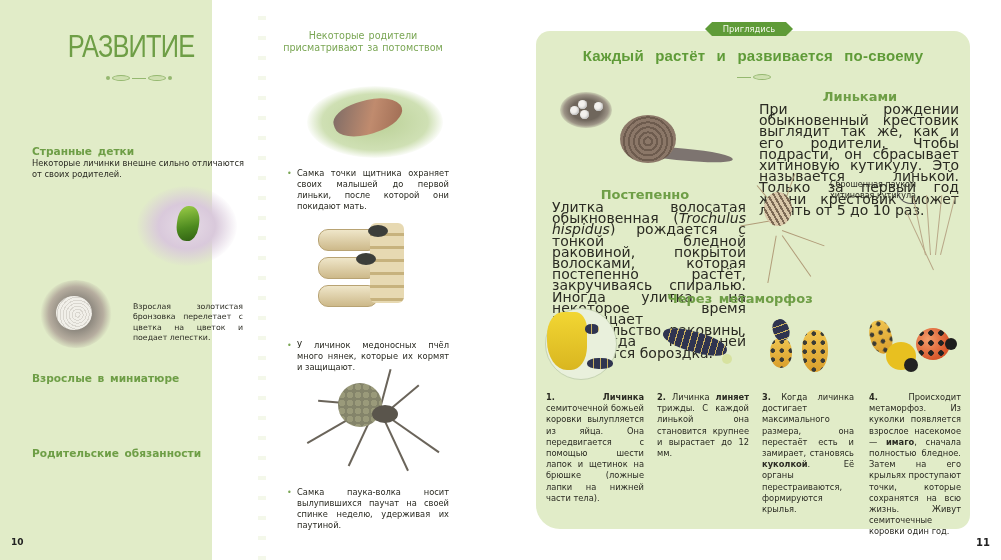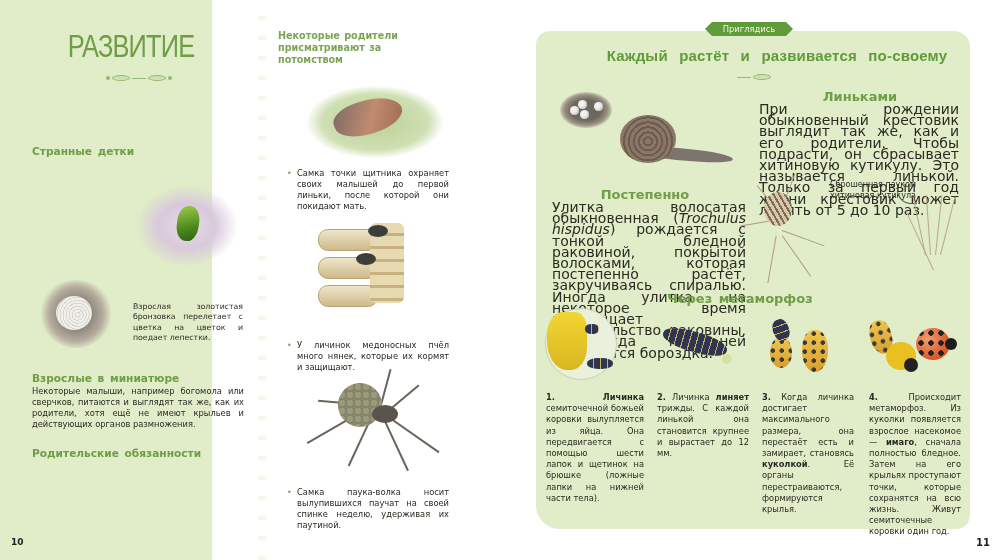--- a/index.html
+++ b/index.html
@@ -57,22 +57,22 @@
   }
   .grub .larva {
     position: absolute; left: 16px; top: 16px; width: 36px; height: 34px; border-radius: 50%;
     background: repeating-radial-gradient(circle at 60% 55%, #f1efe9 0 2px, #d9d6cf 2px 3px);
   }
 
   .left-page-num { position: absolute; left: 11px; top: 537px; font-size: 9px; font-weight: bold; color: #222; }
 
   
   .mid-head {
-    position: absolute; left: 278px; top: 30px; width: 170px; 
-    font-size: 9.6px; font-weight: bold; color: #7aa654; line-height: 12px; word-spacing: 1px;
+    position: absolute; left: 278px; top: 30px; width: 170px; text-align: center;
+    font-size: 9.6px; font-weight: normal; color: #7aa654; line-height: 12px; word-spacing: 1px;
   }
   .bullet {
     position: absolute; font-size: 8.3px; line-height: 11px; text-align: justify;
   }
   .bullet::before {
     content: "•"; position: absolute; left: -10px; top: 0; color: #7aa654; font-size: 8px;
   }
   .shieldbug { left: 303px; top: 80px; width: 140px; height: 78px; }
   .shieldbug .leaf {
     position: absolute; inset: 6px 0 0 4px; border-radius: 50%;
@@ -107,21 +107,21 @@
     background: #e1ecc8; border-radius: 14px 16px 14px 24px;
   }
   .tag {
     position: absolute; left: 705px; top: 22px; width: 88px; height: 14px;
     background: #5f9b38; color: #f3f7ea; font-size: 8.4px; text-align: center; line-height: 14px;
     clip-path: polygon(8% 0, 92% 0, 100% 50%, 92% 100%, 8% 100%, 0 50%);
   }
   .panel-title {
     position: absolute; left: 536px; top: 47px; width: 434px; text-align: center;
     font-family: "Liberation Sans", sans-serif; font-weight: bold; font-size: 15px;
-    color: #5f9b38; word-spacing: 7px; letter-spacing: 0.2px; margin-left: 24px;
+    color: #5f9b38; word-spacing: 7px; letter-spacing: 0.2px;
   }
   .sub-head {
     position: absolute; font-size: 13px; color: #6e9e46; text-align: center; word-spacing: 2px;
   }
   .panel-text {
     position: absolute; font-size: 14px; line-height: 11.2px; text-align: justify;
   }
   .caption-small {
     position: absolute; font-size: 8px; line-height: 10.5px; text-align: center;
   }
@@ -161,34 +161,34 @@
   <h1 class="big-title">РАЗВИТИЕ</h1>
   <div class="ornament" style="left:106px;top:75px">
     <span class="dot"></span>
       <span class="leaf"></span>
       <span class="line"></span>
       <span class="leaf"></span>
       <span class="dot"></span>
   </div>
 
   <h2 class="sec-head" style="left:32px;top:145px">Странные детки</h2>
+  <p class="body-text" style="left:32px;top:158px;width:212px">Некоторые личинки внешне сильно отличаются от своих родителей.</p>
 
   <div class="illus beetle-flower">
     <div class="petals"></div>
       <div class="bug"></div>
   </div>
 
   <div class="illus grub">
     <div class="soil"></div>
       <div class="larva"></div>
   </div>
   <p class="body-text" style="left:133px;top:302px;width:110px;font-size:7.8px;line-height:10.4px">Взрослая золотистая бронзовка перелетает с цветка на цветок и поедает лепестки.</p>
 
   <h2 class="sec-head" style="left:32px;top:372px">Взрослые в миниатюре</h2>
-  <p class="body-text" style="left:32px;top:386px;width:212px">Некоторые малыши, например богомола или сверчков, питаются и выглядят так же, как их родители, хотя ещё не имеют крыльев и действующих органов размножения.</p>
 
   <h2 class="sec-head" style="left:32px;top:447px">Родительские обязанности</h2>
 
   <span class="left-page-num">10</span>
 </section>
 <div class="perforation"></div>
 
 <section>
   <h2 class="mid-head">Некоторые родители присматривают за потомством</h2>
 

